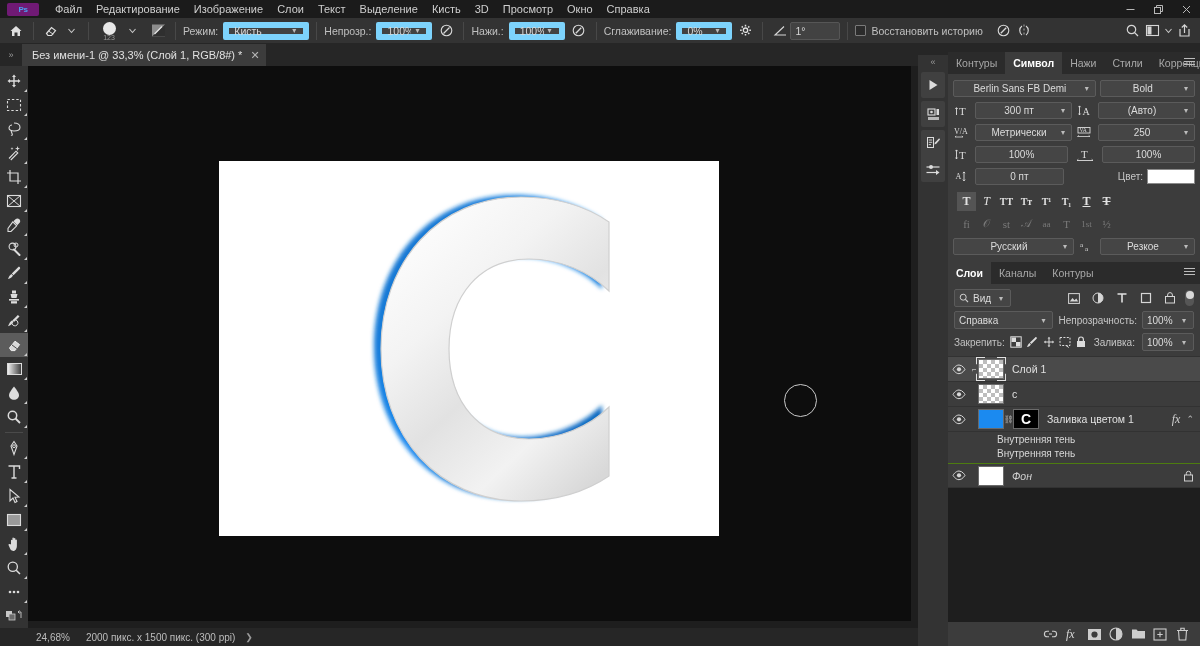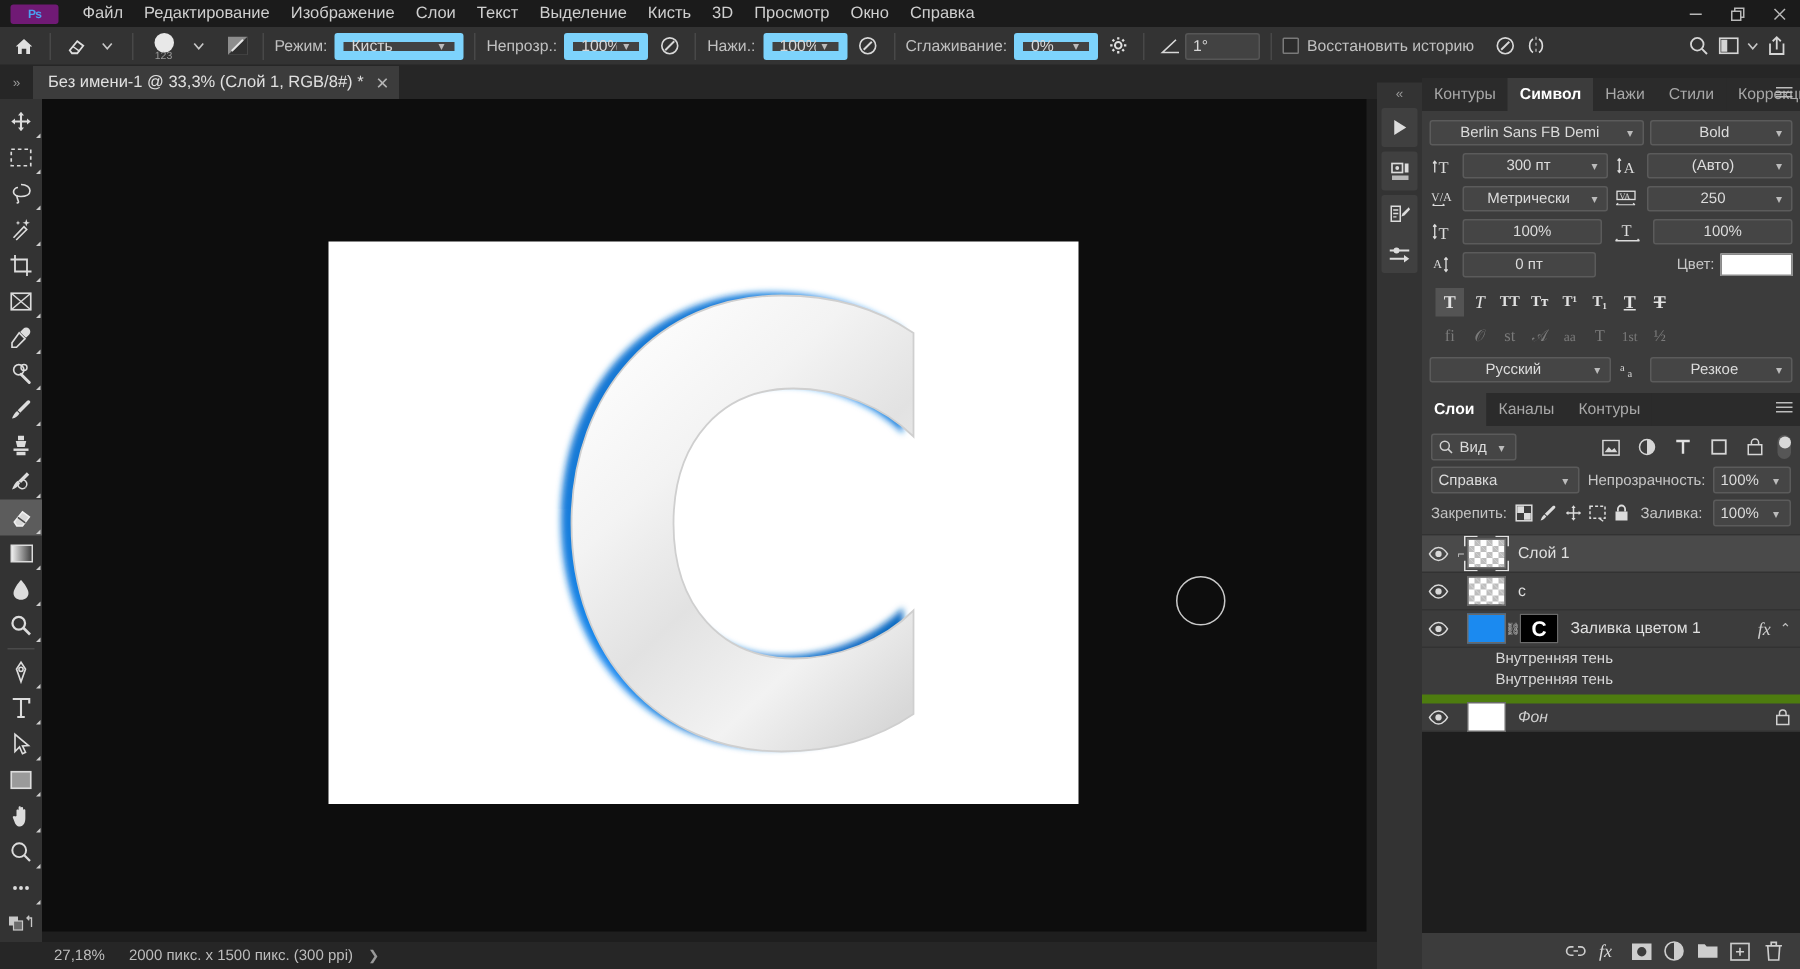--- a/index.html
+++ b/index.html
@@ -631,21 +631,21 @@
                    C 258 18, 228 8, 192 8 Z" fill="url(#metalC)" stroke="#cfcfcf" stroke-width="1.2" transform="translate(110,28)"></path>
         </svg>
       </div>
     </div>
     <div class="brush-cursor"></div>
   </div>
   <div class="canvas-vscroll"></div>
   <div class="canvas-hscroll"></div>
 
   <div class="statusbar">
-    <div class="zoomv">27,18%</div>
+    <div class="zoomv">24,68%</div>
     <div class="dims">2000 пикс. x 1500 пикс. (300 ppi)</div>
     <div class="chev">❯</div>
   </div>
 
   <div class="minidock">
     <div class="md-collapse">«</div>
     <div class="md-group">
       <div class="md-btn">
         <svg width="14" height="14" viewBox="0 0 14 14">
             <path d="M3.5 2 L11.5 7 L3.5 12 Z" fill="#dcdcdc"></path>
@@ -990,21 +990,21 @@
         <div class="fx-row" style="margin-bottom:3px">
           <div class="fx-eye" style="padding-left:30px">
             <svg width="11" height="9" viewBox="0 0 11 9">
                 <path d="M5.5 0.8 C8.4 0.8 10.3 4.3 10.3 4.3 C10.3 4.3 8.4 7.8 5.5 7.8 C2.6 7.8 0.7 4.3 0.7 4.3 C0.7 4.3 2.6 0.8 5.5 0.8 Z" fill="none" stroke="#cfcfcf" stroke-width="0.9"></path>
                 <circle cx="5.5" cy="4.3" r="1.7" fill="#cfcfcf"></circle>
               </svg>
           </div>
           <span style="margin-left:19px">Внутренняя тень</span>
         </div>
 
-        <div class="layer-row" style="border-top:6px solid #4d7c0f">
+        <div class="layer-row" style="border-top:1px solid #4d7c0f">
           <div class="eye">
             <svg width="14" height="11" viewBox="0 0 14 11">
                 <path d="M7 1 C10.6 1 13 5.3 13 5.3 C13 5.3 10.6 9.7 7 9.7 C3.4 9.7 1 5.3 1 5.3 C1 5.3 3.4 1 7 1 Z" fill="none" stroke="#d8d8d8" stroke-width="1"></path>
                 <circle cx="7" cy="5.3" r="2.1" fill="#d8d8d8"></circle>
               </svg>
           </div>
           <div class="thumb-link"></div>
           <div class="thumb solid-white"></div>
           <div class="layer-name italic">Фон</div>
           <div class="layer-lock">

